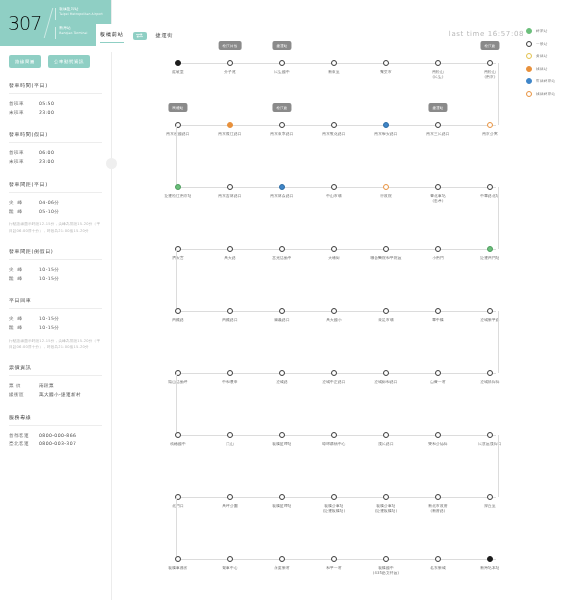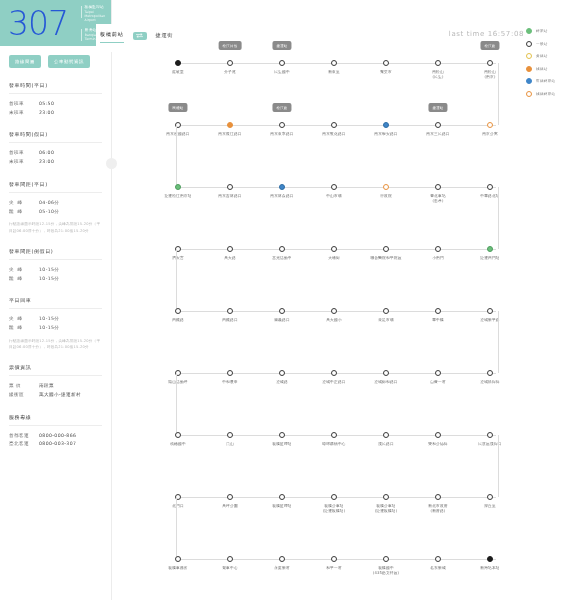--- a/index.html
+++ b/index.html
@@ -17,21 +17,21 @@
     width: 112px; height: 600px;
     background: #ffffff;
     border-right: 1px solid #ececec;
   }
   #route-header {
     height: 46px; background: #8fcfc4;
     display: flex; align-items: center; padding: 4px 6px 4px 8px;
     color: #ffffff;
   }
   .route-number {
-    font-size: 33px; font-weight: 300; color: #1d4ed8;
+    font-size: 19px; font-weight: 300; color: #000000;
     opacity: .92; letter-spacing: -1px; line-height: 1;
   }
   .route-slash {
     width: 1px; height: 30px; background: rgba(255,255,255,.55);
     margin: 0 6px 0 7px; transform: skewX(-16deg);
   }
   .endpoints { display: flex; flex-direction: column; gap: 6px; }
   .endpoint { display: flex; align-items: flex-start; gap: 3px; }
   .ep-bar { width: 1px; height: 12px; background: rgba(255,255,255,.6); margin-top: 1px; }
   .ep-zh { font-size: 3.6px; line-height: 1.35; letter-spacing: .3px; }

